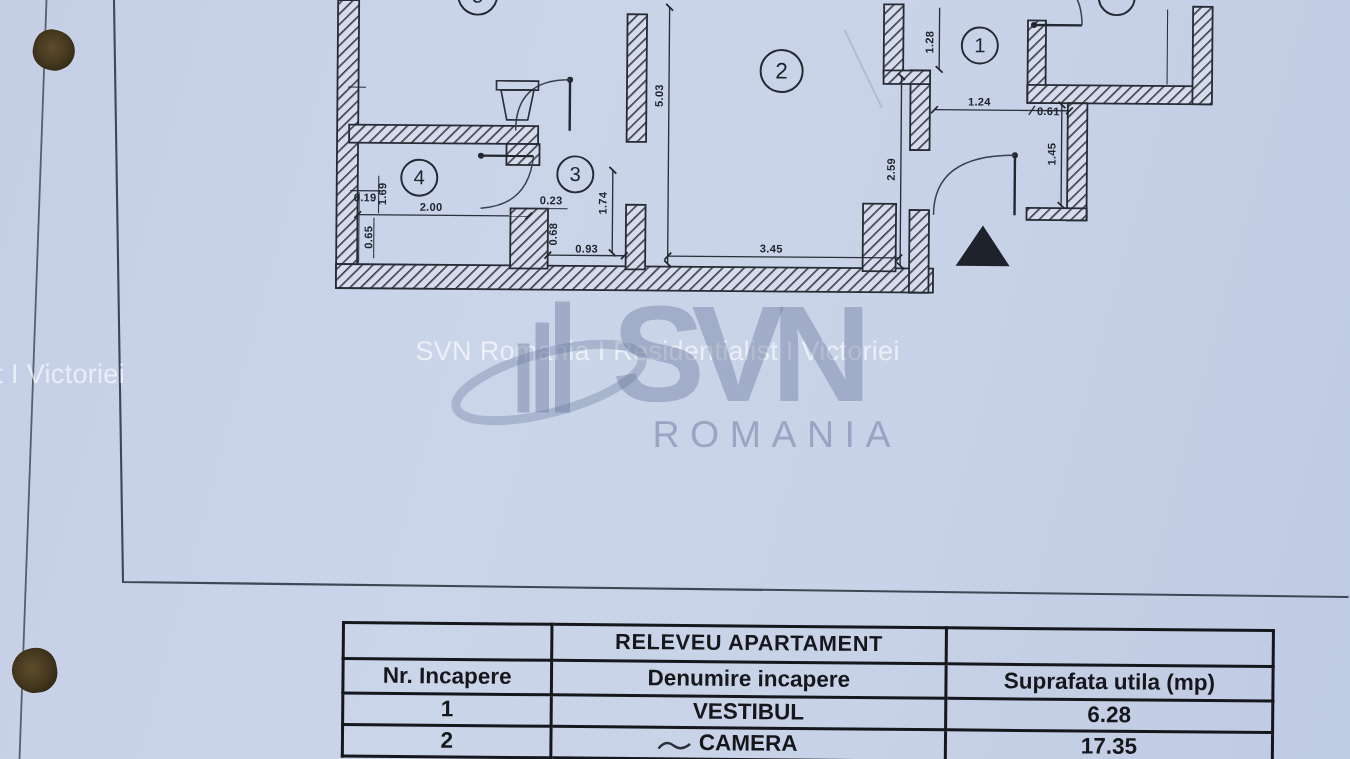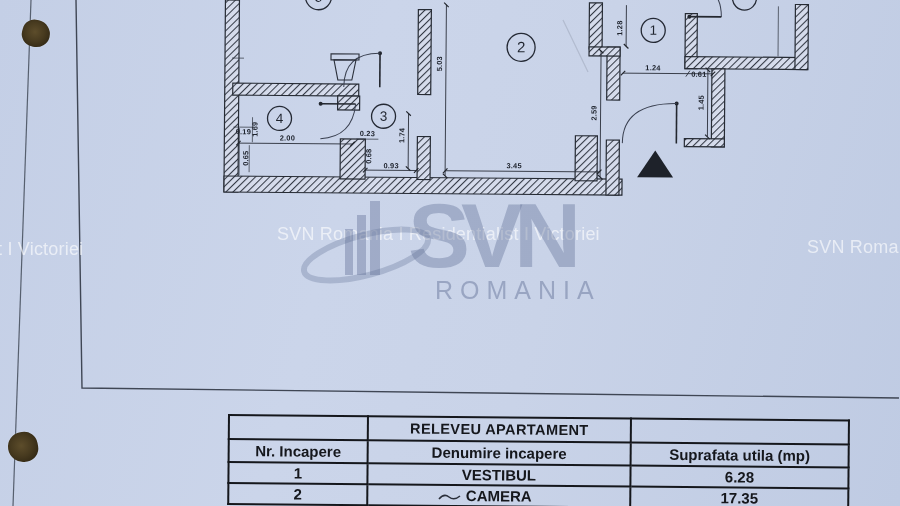--- a/index.html
+++ b/index.html
@@ -176,21 +176,20 @@
         <circle class="roomcircle" cx="317" cy="-4" r="13"></circle>
         <text class="roomnum" text-anchor="middle" x="317" y="1">5</text>
         <circle class="roomcircle" cx="743" cy="-6" r="12"></circle>
         <text class="roomnum" text-anchor="middle" x="743" y="-1"></text>
       </g>
     </g>
   </svg>
 
   <div class="wm-text" style="left:-3px;top:239px">t I Victoriei</div>
   <div class="wm-text" style="left:277px;top:224px">SVN Romania I Residentialist I Victoriei</div>
-  <div class="wm-text" style="left:807px;top:237px">SVN Roma</div>
 
   <div class="logo-mark">
     <svg width="150" height="118" viewBox="0 0 150 118">
       <ellipse cx="68" cy="62" rx="64" ry="20" transform="rotate(-15 68 62)" fill="none" stroke="rgba(100,115,152,0.33)" stroke-width="6"></ellipse>
       <g fill="rgba(100,115,152,0.42)">
         <rect x="47" y="36" width="8" height="46"></rect>
         <rect x="59" y="22" width="9" height="60"></rect>
         <rect x="72" y="8" width="10" height="74"></rect>
       </g>
     </svg>

